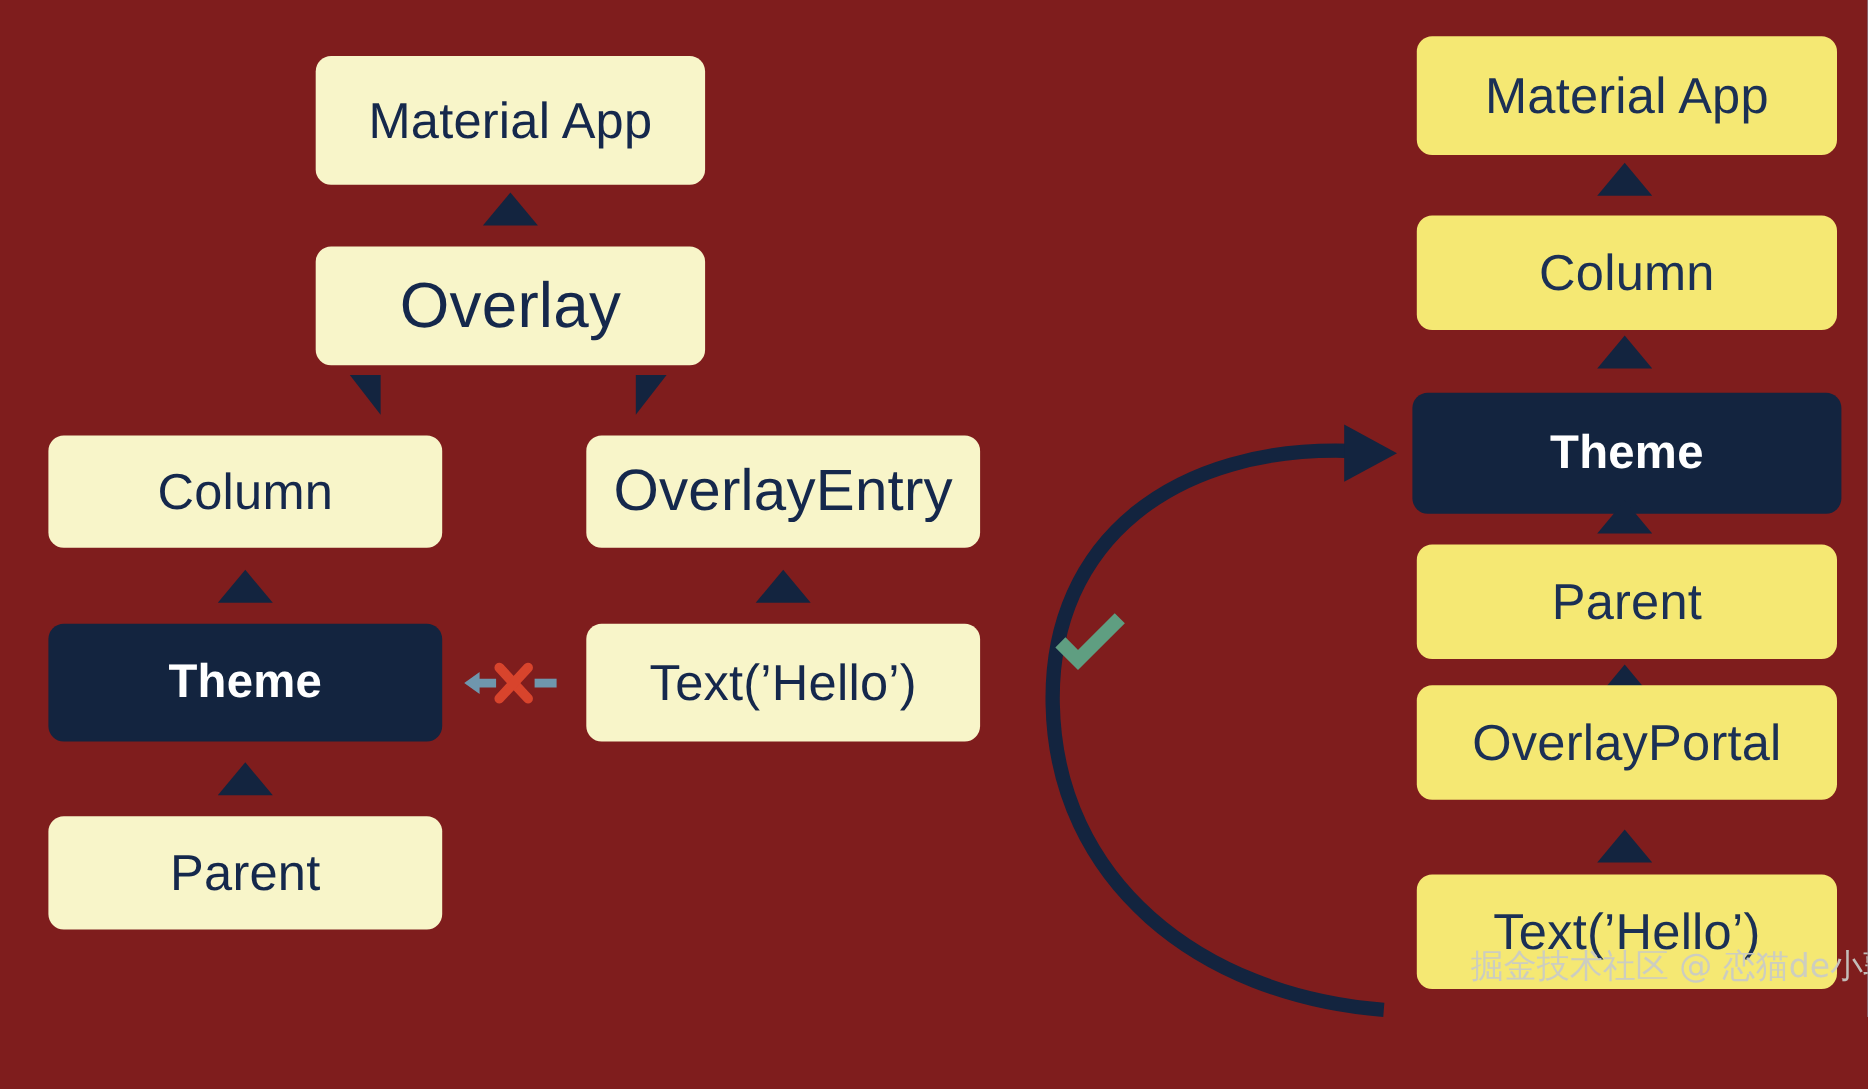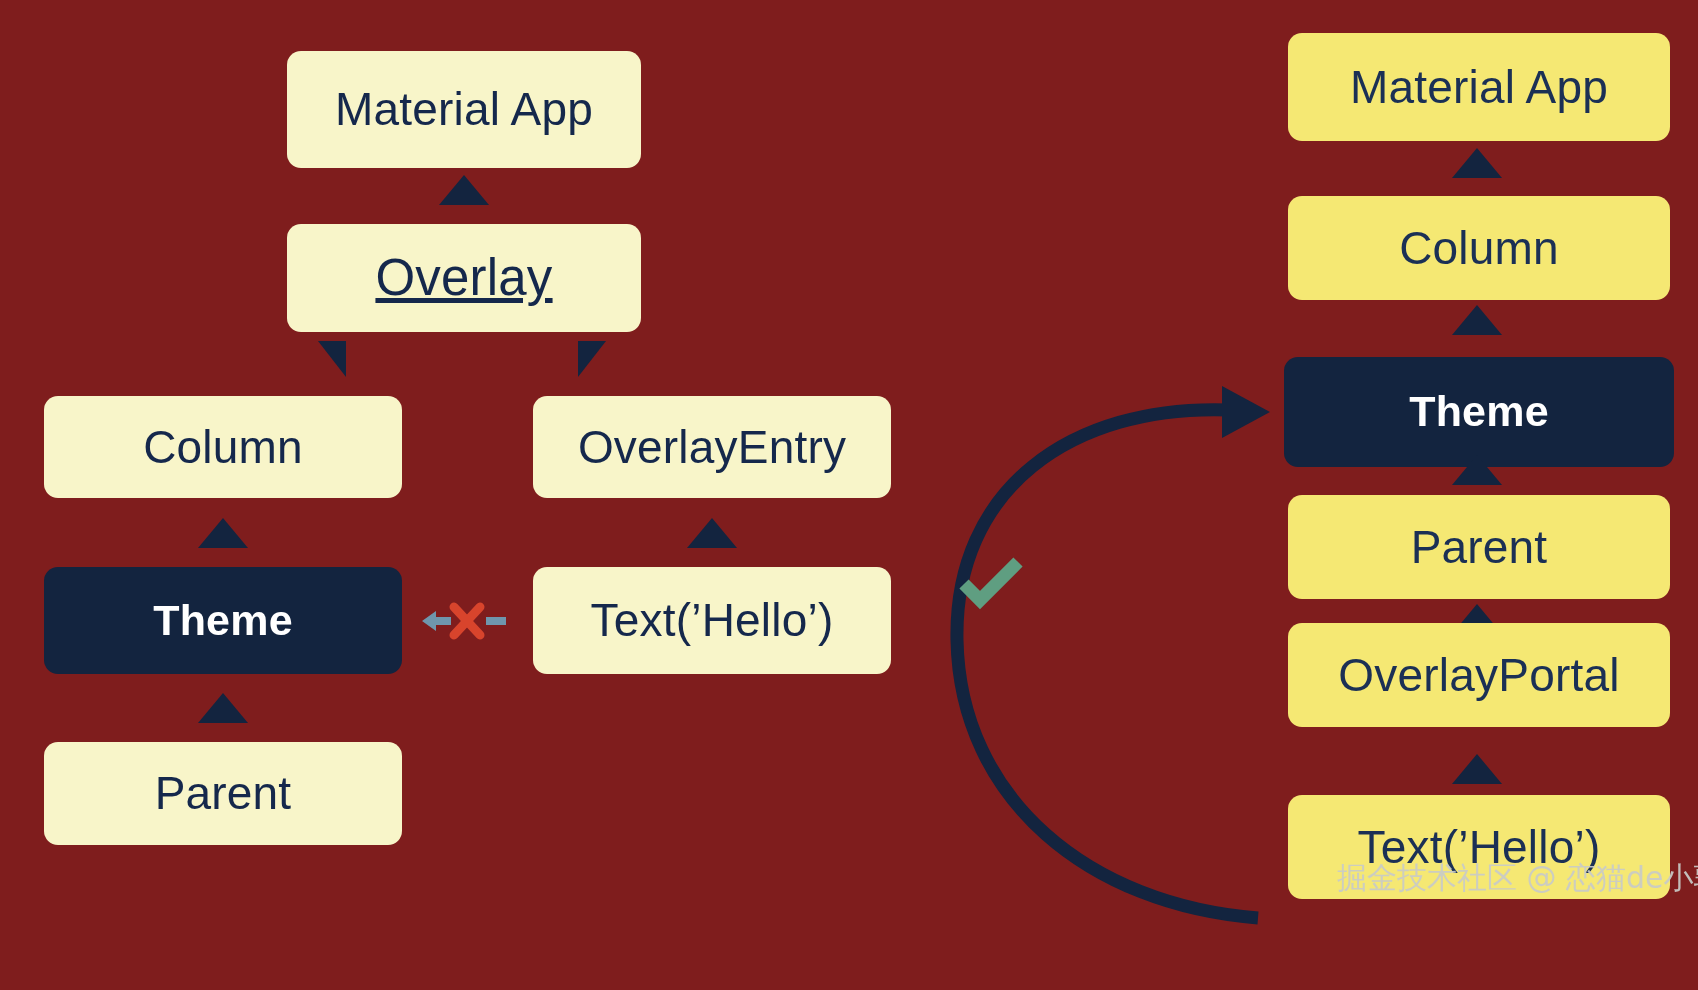--- a/index.html
+++ b/index.html
@@ -100,33 +100,33 @@
 <body>
 
 <div id="stage">
 
   <div class="node node-cream" style="left:287px; top:51px; width:354px; height:117px; font-size:46px;">
     <span>Material App</span>
   </div>
 
   <div class="tri-up" style="left:439px; top:175px;"></div>
 
-  <div class="node node-cream" style="left:287px; top:224px; width:354px; height:108px; font-size:51px;text-decoration:underline;">
+  <div class="node node-cream" style="left:287px; top:224px; width:354px; height:108px; font-size:58px;">
     <span>Overlay</span>
   </div>
 
   <div class="tri-dl" style="left:318px; top:341px;"></div>
 
   <div class="tri-dr" style="left:578px; top:341px;"></div>
 
   <div class="node node-cream" style="left:44px; top:396px; width:358px; height:102px; font-size:46px;">
     <span>Column</span>
   </div>
 
-  <div class="node node-cream" style="left:533px; top:396px; width:358px; height:102px; font-size:46px;">
+  <div class="node node-cream" style="left:533px; top:396px; width:358px; height:102px; font-size:53px;">
     <span>OverlayEntry</span>
   </div>
 
   <div class="tri-up" style="left:198px; top:518px;"></div>
 
   <div class="tri-up" style="left:687px; top:518px;"></div>
 
   <div class="node node-dark" style="left:44px; top:567px; width:358px; height:107px; font-size:43px;">
     <span>Theme</span>
   </div>

